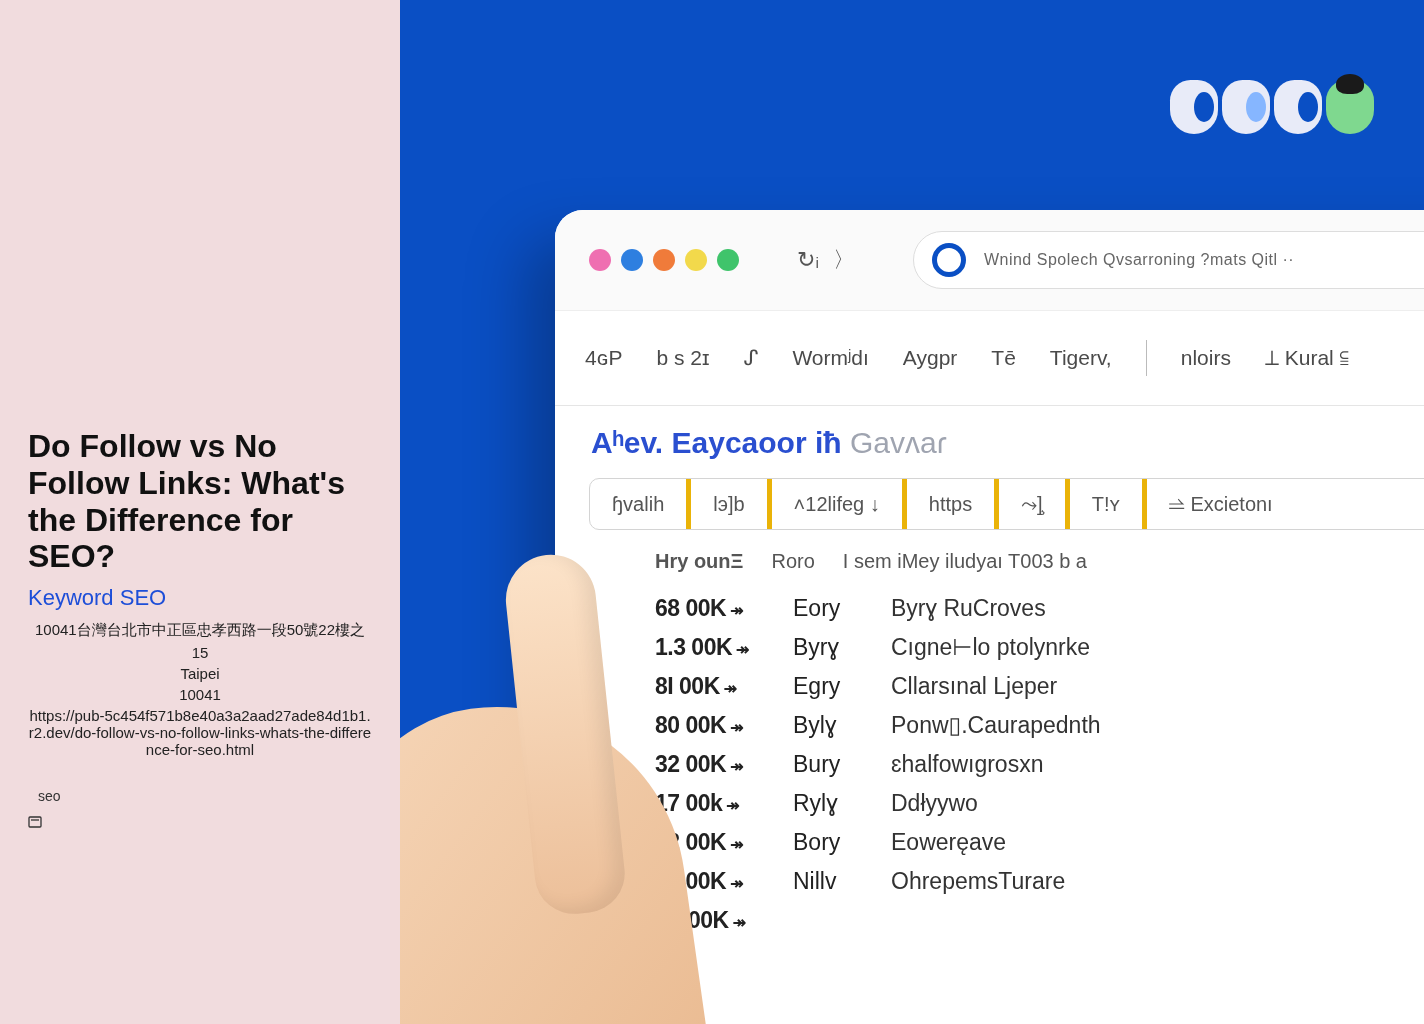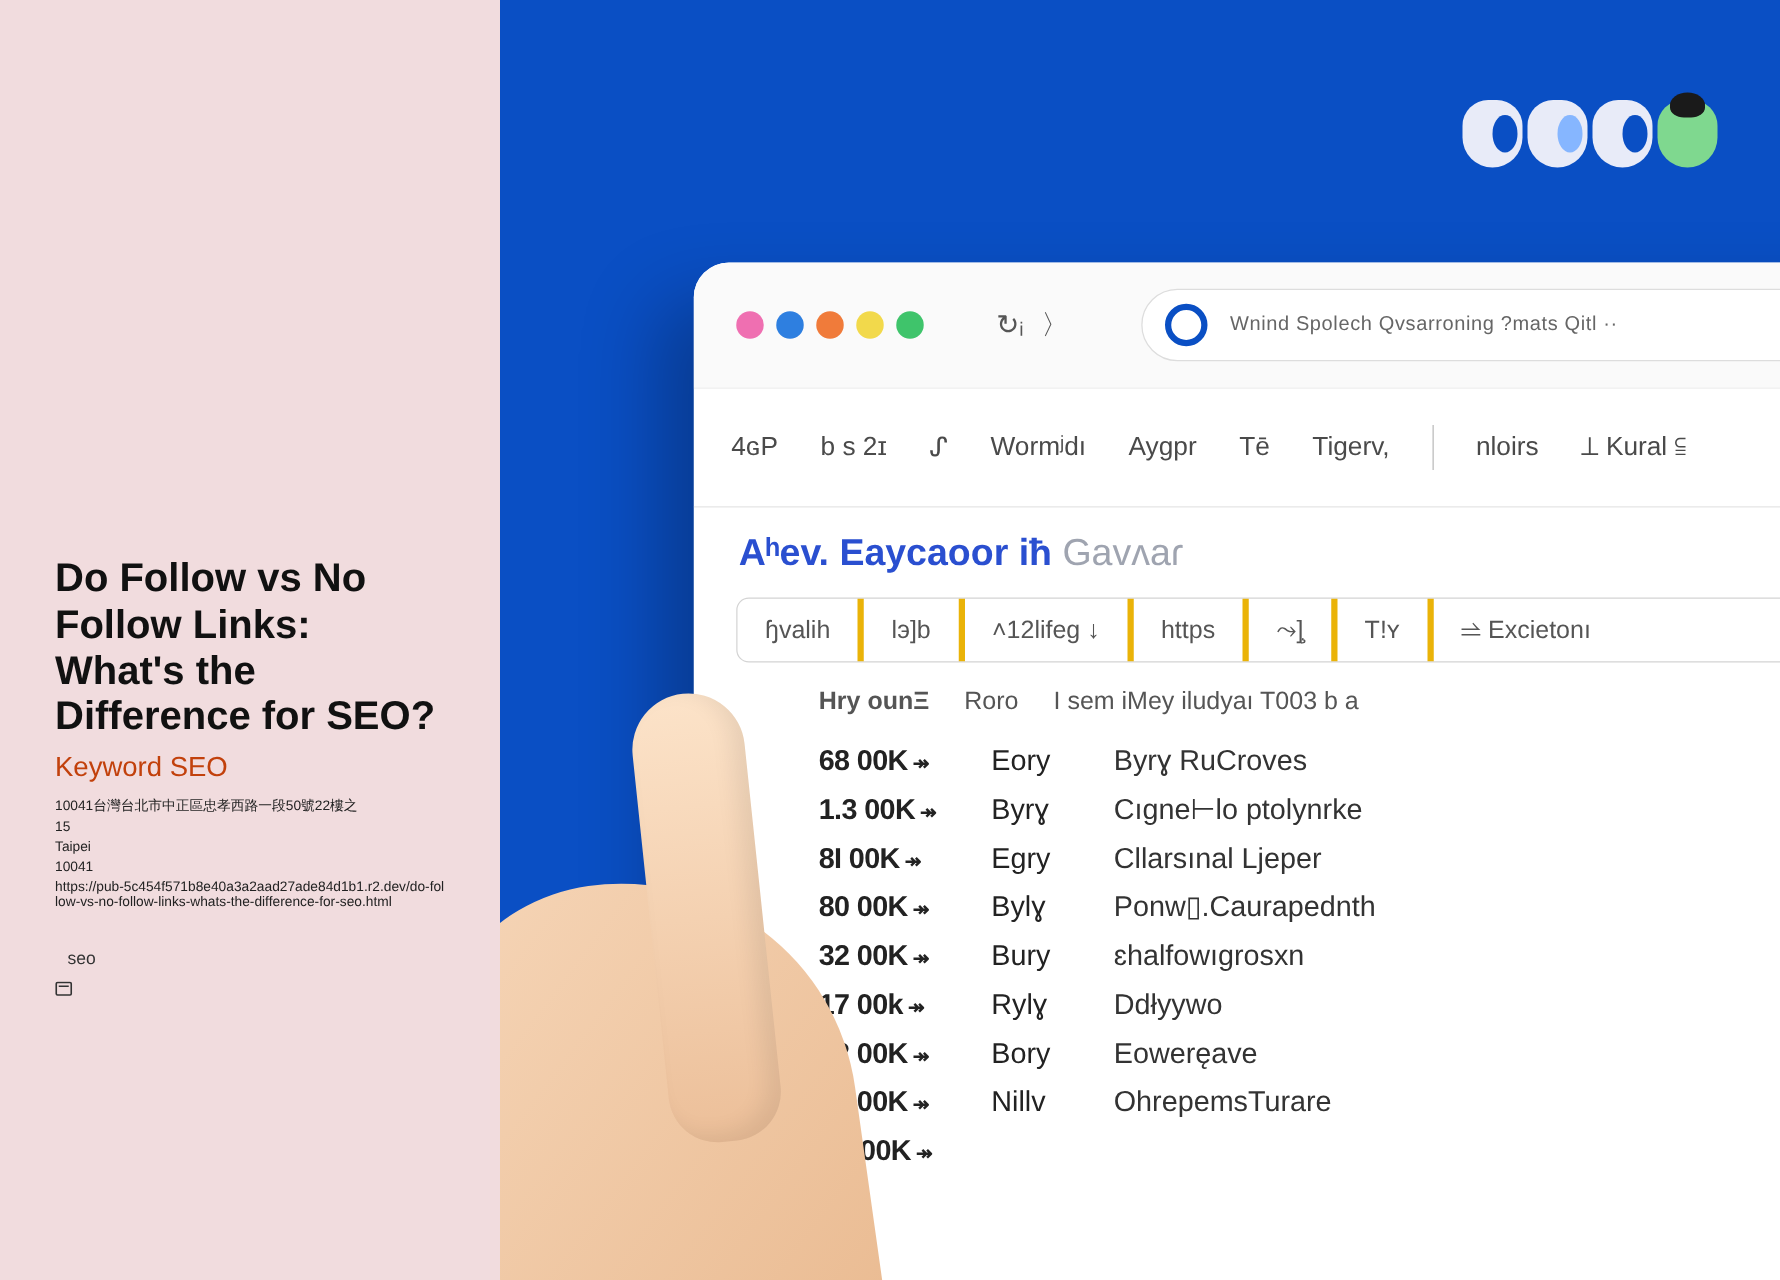--- a/index.html
+++ b/index.html
@@ -4,42 +4,43 @@
 <style>
   * { box-sizing: border-box; margin: 0; padding: 0; }
   html, body { width: 1424px; height: 1024px; overflow: hidden; font-family: Arial, Helvetica, sans-serif; }
   body { display: flex; }
 
   
   .sidebar {
     width: 400px;
     height: 1024px;
     background: #f1dcde;
-    padding: 44px;
+    padding: 28px;
     position: relative;
   }
   .sidebar-spacer { height: 400px; }
   .sidebar h1 {
     font-size: 32px;
     font-weight: 600;
     line-height: 1.15;
     color: #111;
     margin-bottom: 10px;
   }
   .sidebar h2 {
     font-size: 22px;
     font-weight: 500;
-    color: #c2410c;
+    color: #1d4ed8;
     margin-bottom: 10px;
   }
   .meta-line {
-    font-size: 11px;
+    font-size: 15px;
     color: #222;
     margin-bottom: 4px;
     word-break: break-all;
+    text-align: center;
   }
   .tag {
     display: inline-block;
     margin-top: 24px;
     padding: 2px 10px;
     font-size: 14px;
     color: #333;
   }
   .share-icon {
     margin-top: 8px;

